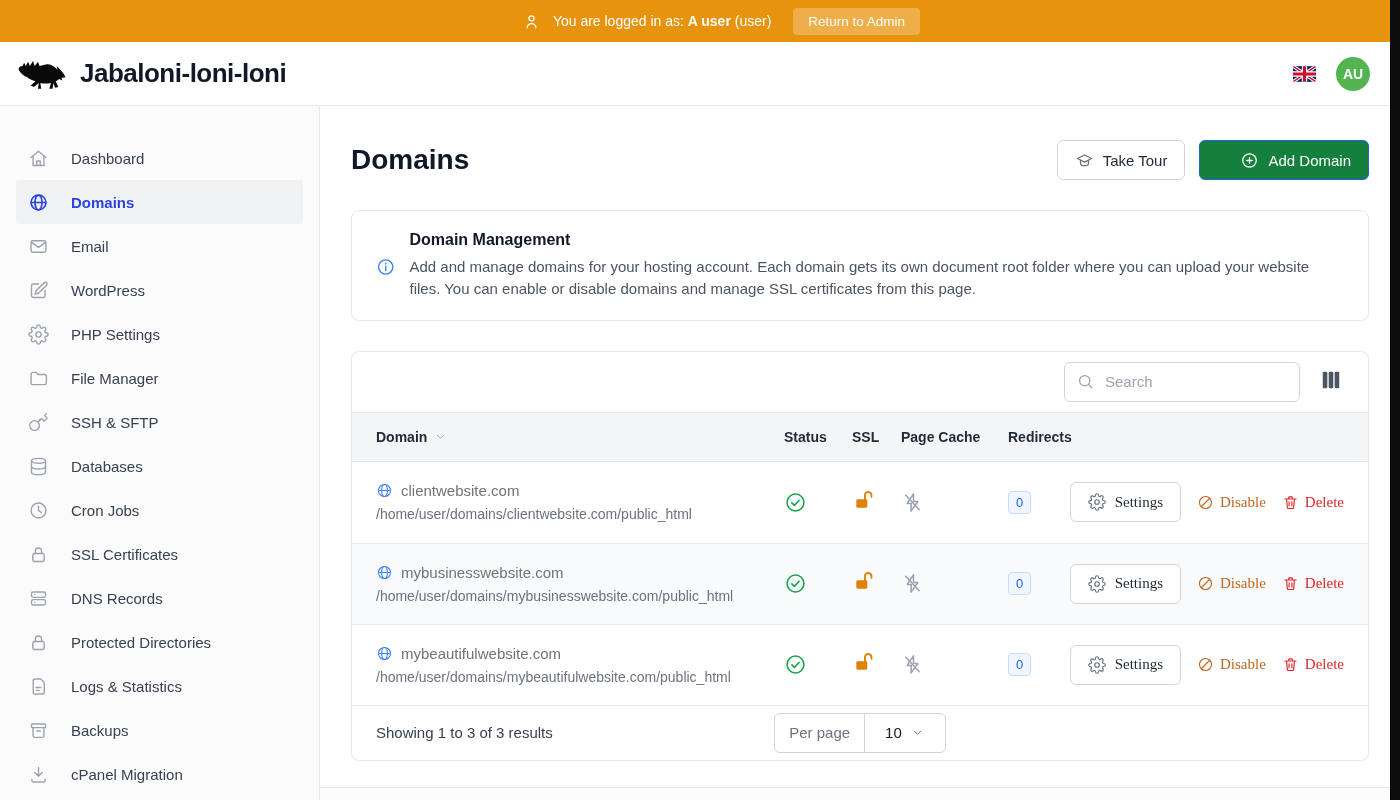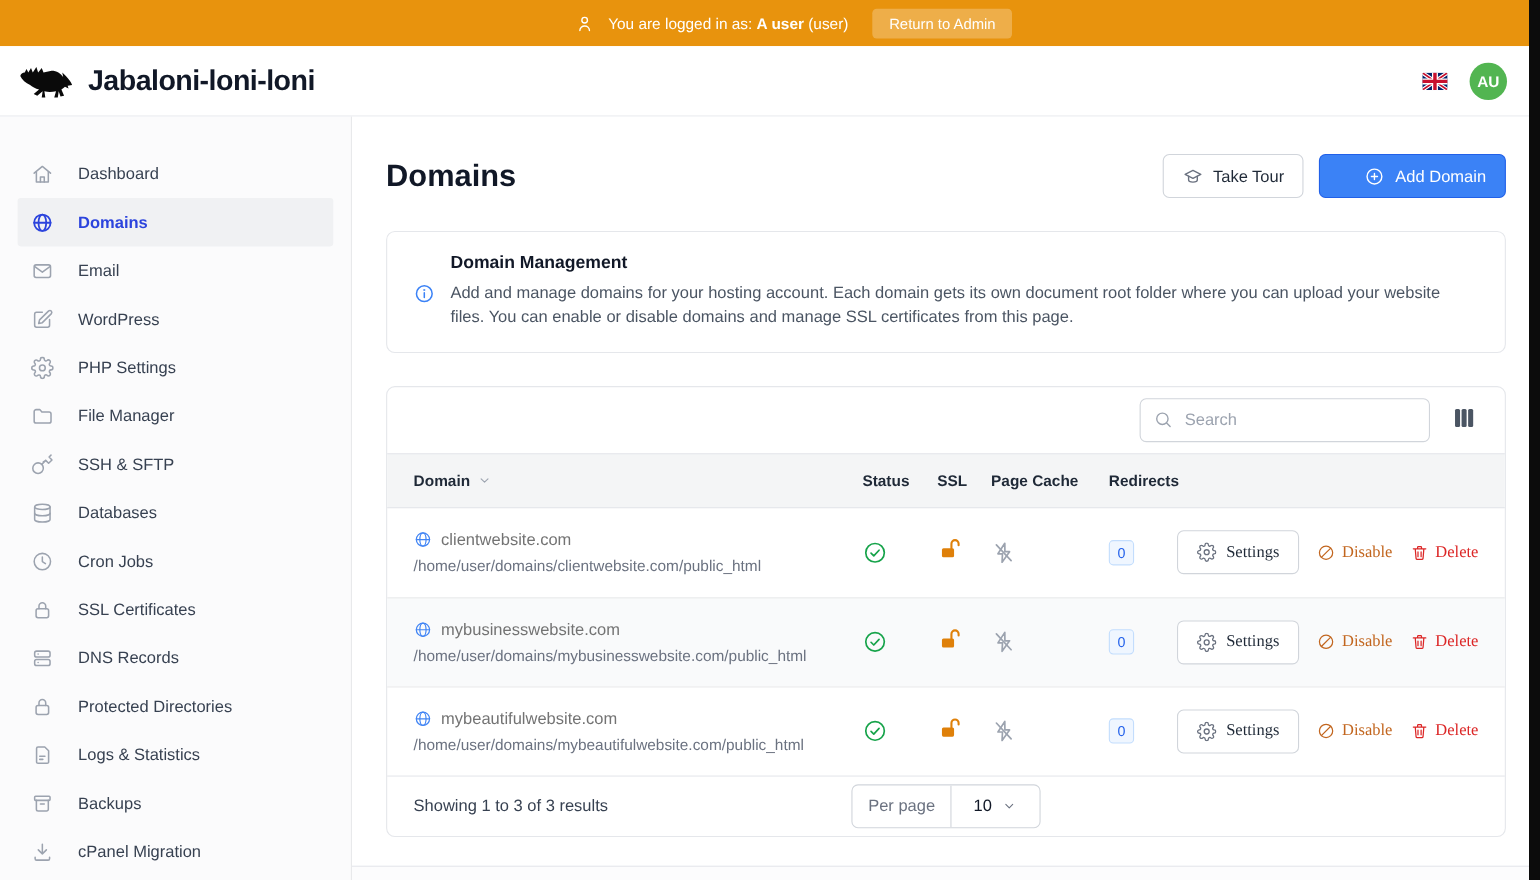--- a/index.html
+++ b/index.html
@@ -35,31 +35,31 @@
 
   
   .main { flex:1; padding:34px 31px 0 31px; background:#fff; position:relative; }
   .page-head { display:flex; align-items:center; margin-bottom:30px; }
   .page-title { font-size:28px; font-weight:700; color:#111827; }
   .head-actions { margin-left:auto; display:flex; gap:14px; }
   .btn { display:flex; align-items:center; gap:9px; height:40px; border-radius:6px; font-size:15px; cursor:pointer;
     padding:0 17px; font-family:inherit; }
   .btn-ghost { background:#fff; border:1px solid #d1d5db; color:#1f2937; }
   .btn-ghost .ic { color:#6b7280; }
-  .btn-primary { background:#3b82f6; border:1px solid #2160e8; color:#fff; font-weight:500;padding-left:40px; }
+  .btn-primary { background:#15803d; border:1px solid #2160e8; color:#fff; font-weight:500;padding-left:40px; }
 
   .card { background:#fff; border:1px solid #e5e7eb; border-radius:8px; }
   .info-card { display:flex; gap:14px; padding:20px 24px; margin-bottom:30px; }
   .info-card .ic { color:#3b82f6; margin-top:26px; }
   .info-title { font-size:16px; font-weight:700; color:#111827; margin-bottom:7px; }
   .info-body { font-size:15px; line-height:1.45; color:#4b5563; max-width:960px; }
 
   
   .tools { display:flex; align-items:center; justify-content:flex-end; gap:18px; padding:10px 24px; height:60px; }
-  .search-box { position:relative; width:264px; }
+  .search-box { position:relative; width:236px; }
   .search-box .ic { position:absolute; left:12px; top:10px; color:#9ca3af; }
   .search-box input { width:100%; height:40px; border:1px solid #d1d5db; border-radius:6px; padding:0 12px 0 40px;
     font-size:15px; font-family:inherit; color:#1f2937; outline:none; }
   .search-box input::placeholder { color:#9ca3af; }
   .cols-btn { background:none; border:none; cursor:pointer; color:#4b5563; padding:2px; }
 
   .grid { display:grid; grid-template-columns:1fr 68px 49px 107px 81px 255px; align-items:center; padding:0 24px; }
   .thead { background:#f4f5f6; border-top:1px solid #e5e7eb; border-bottom:1px solid #e5e7eb; height:50px;
     font-size:14px; font-weight:700; color:#1f2937; }
   .th { display:flex; align-items:center; gap:6px; }

